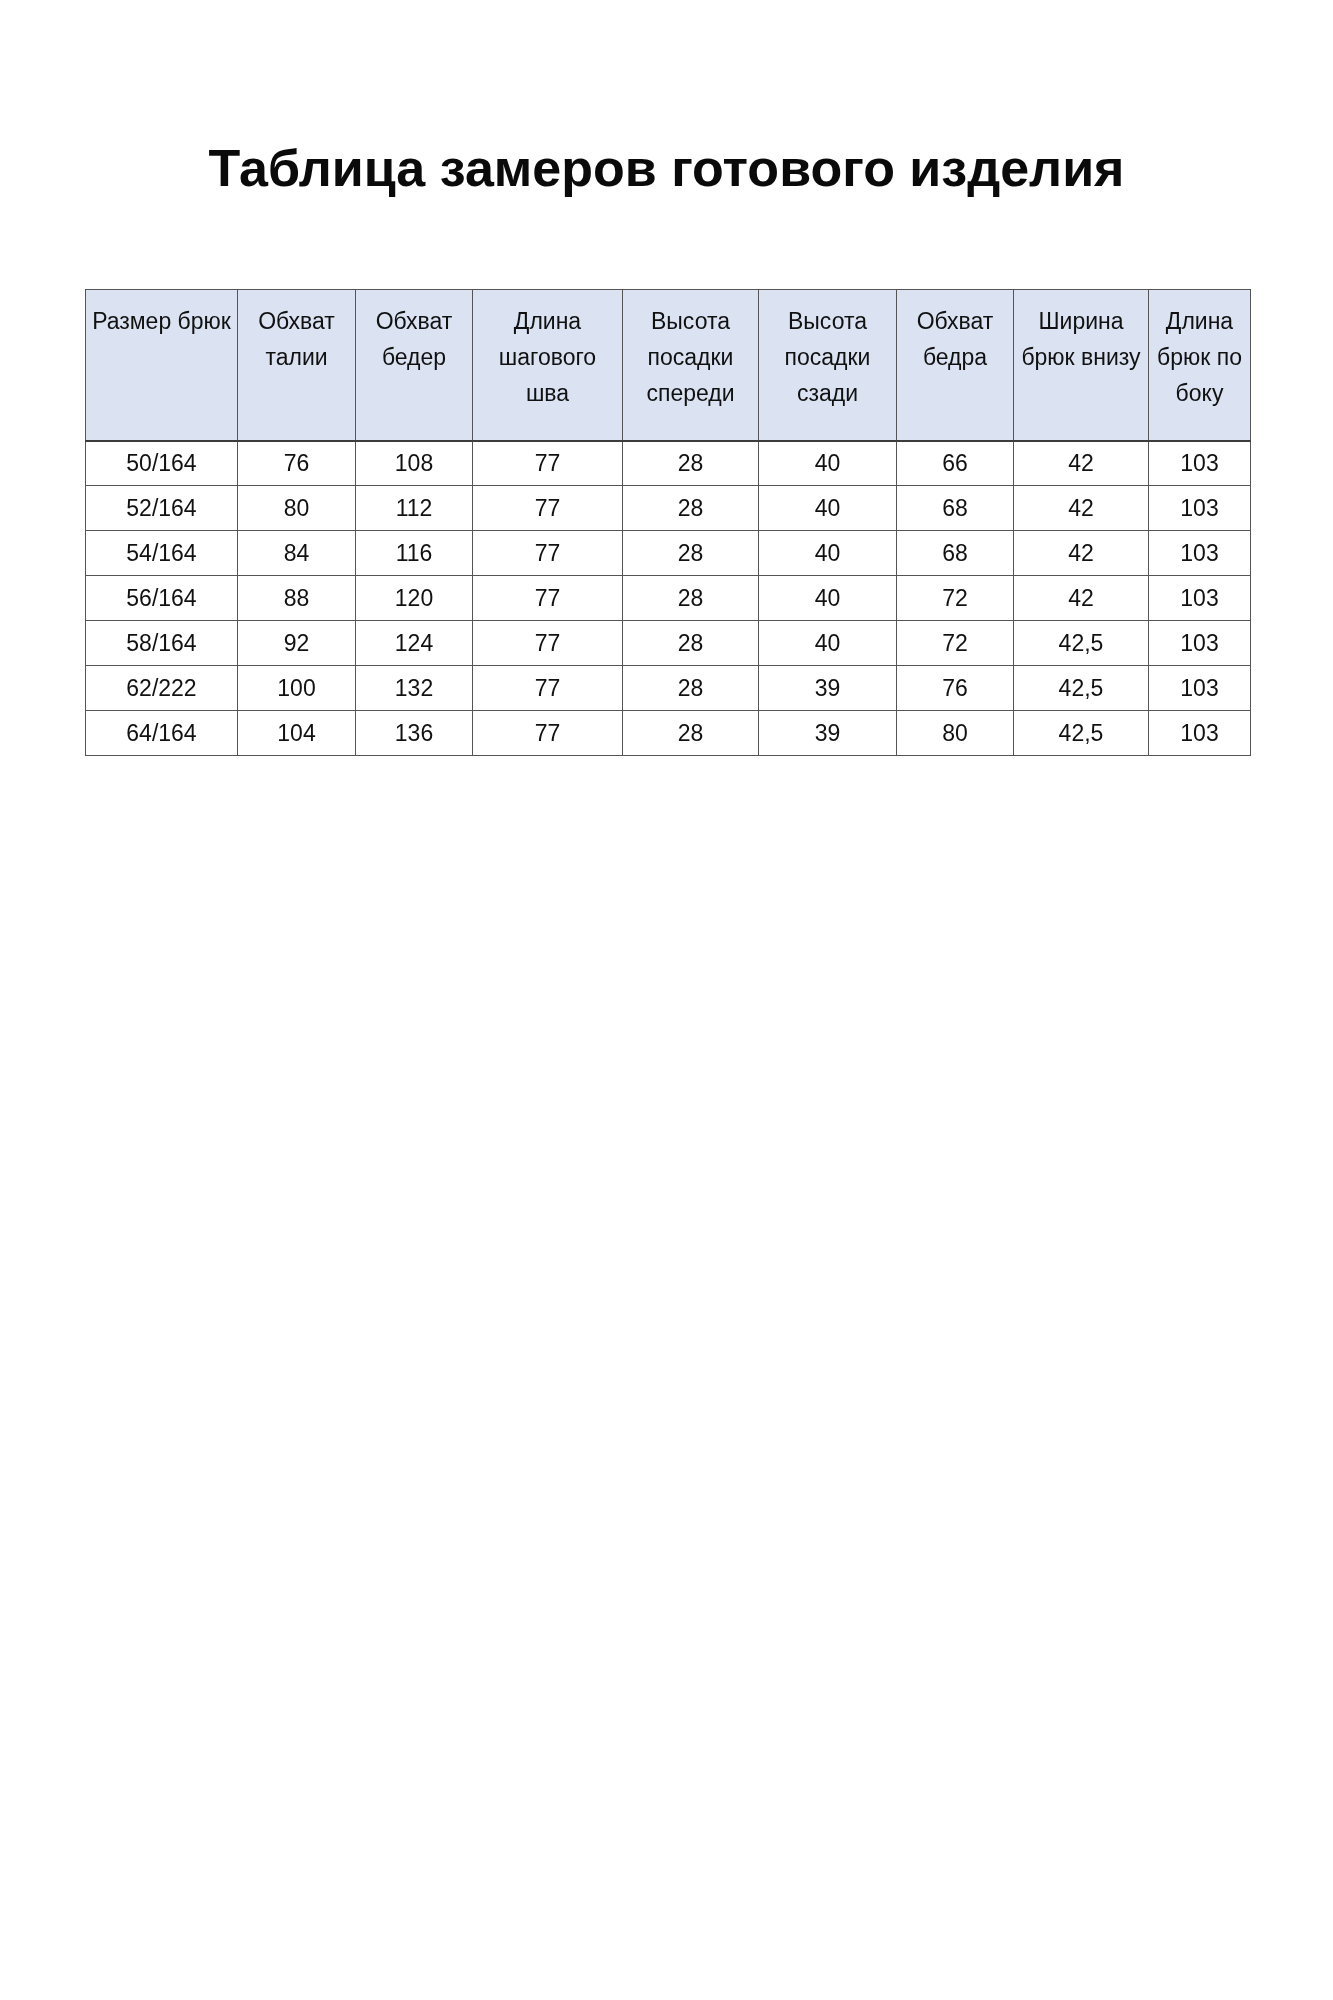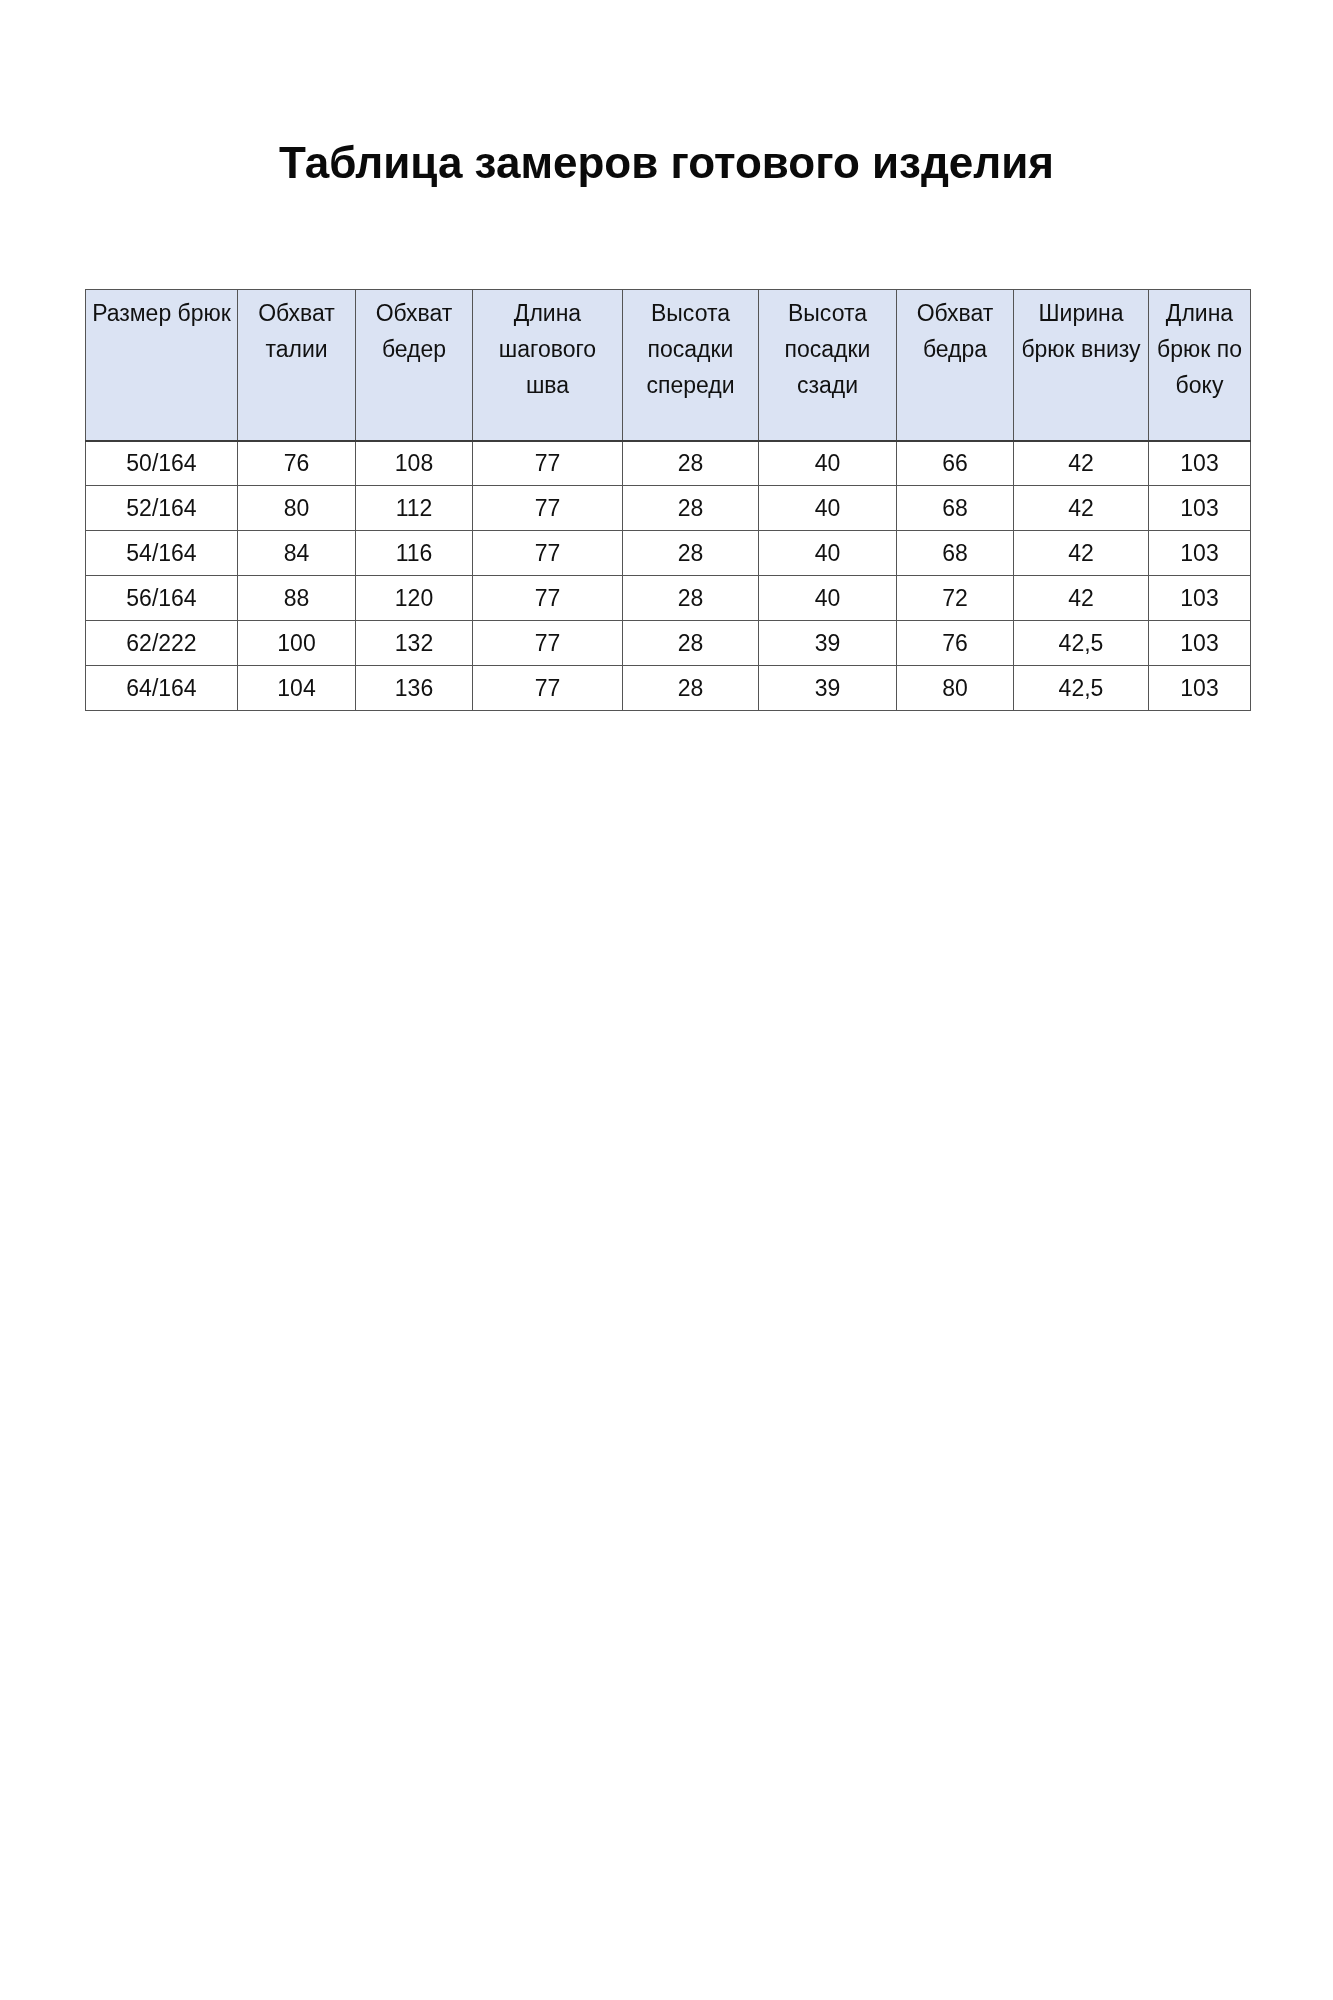--- a/index.html
+++ b/index.html
@@ -17,21 +17,21 @@
     position:relative;
     overflow:hidden;
   }
   .page-title{
     position:absolute;
     top:138px;
     left:0;
     width:1333px;
     margin:0;
     text-align:center;
-    font-size:44px;
+    font-size:52px;
     font-weight:bold;
     letter-spacing:0px;
     color:#0a0a0a;
   }
   table.size-table{
     position:absolute;
     top:289px;
     left:85px;
     width:1165px;
     border-collapse:collapse;
@@ -44,21 +44,21 @@
     padding:0 4px;
     box-sizing:border-box;
   }
   .size-table thead tr{
     height:151px;
   }
   .size-table thead th{
     background:var(--header-fill);
     font-weight:normal;
     vertical-align:top;
-    padding-top:5px;
+    padding-top:13px;
     line-height:36px;
     border-bottom:2.5px solid var(--border-heavy);
   }
   .size-table tbody tr{
     height:45px;
   }
   .size-table tbody td{
     vertical-align:middle;
     background:#ffffff;
   }
@@ -141,20 +141,31 @@
           <td>88</td>
           <td>120</td>
           <td>77</td>
           <td>28</td>
           <td>40</td>
           <td>72</td>
           <td>42</td>
           <td>103</td>
         </tr>
         <tr>
+          <td>58/164</td>
+          <td>92</td>
+          <td>124</td>
+          <td>77</td>
+          <td>28</td>
+          <td>40</td>
+          <td>72</td>
+          <td>42,5</td>
+          <td>103</td>
+        </tr>
+        <tr>
           <td>62/222</td>
           <td>100</td>
           <td>132</td>
           <td>77</td>
           <td>28</td>
           <td>39</td>
           <td>76</td>
           <td>42,5</td>
           <td>103</td>
         </tr>

